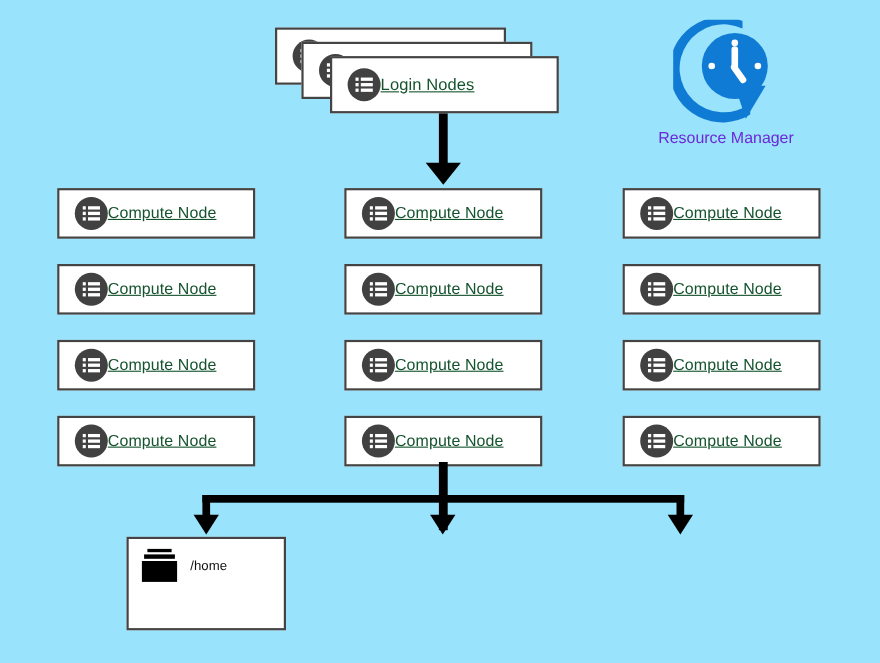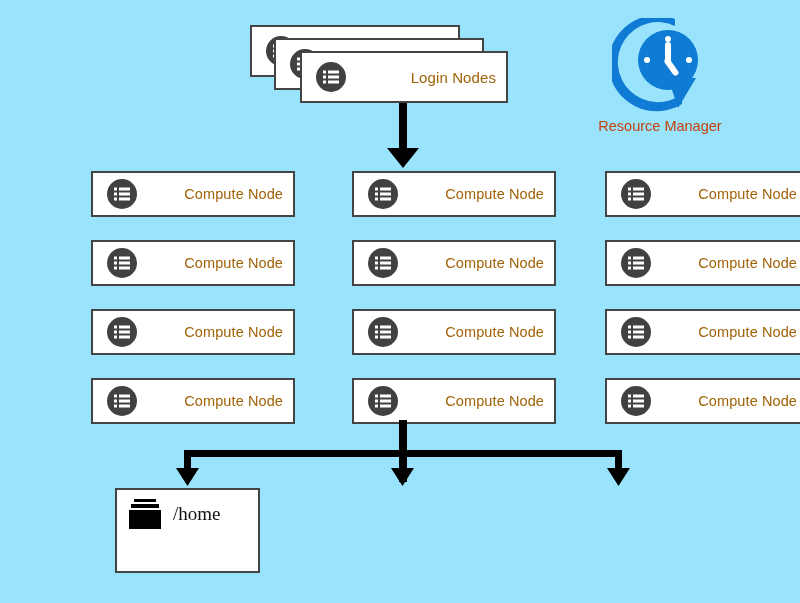--- a/index.html
+++ b/index.html
@@ -35,33 +35,33 @@
     height: 30px;
     border-radius: 50%;
     background: #414141;
     display: flex;
     align-items: center;
     justify-content: center;
   }
   .node-card .list-icon svg { display: block; }
   .node-card .node-label {
     flex: 1 1 auto;
-    text-align: right;
+    text-align: left;
     font-size: 14.5px;
-    color: #a16207;
+    color: #14532d;
     padding-right: 10px;
     letter-spacing: 0.1px;
     white-space: nowrap;
+    text-decoration: underline;
   }
 
   
   .compute-node {
-    width: 204px;
+    width: 180px;
     height: 46px;
-    margin-left: 39px;
   }
 
   
   #login-stack {
     position: absolute;
     left: 250px;
     top: 25px;
     width: 260px;
     height: 78px;
   }
@@ -109,38 +109,38 @@
     background: #000000;
   }
   .folder-icon .body {
     position: absolute;
     left: 0px; top: 11px;
     width: 32px; height: 19px;
     background: #000000;
   }
   .storage-label {
     margin-left: 10px;
-    font-family: Liberation Serif, serif;
-    font-size: 19px;
+    font-family: Liberation Sans, sans-serif;
+    font-size: 12px;
     color: #111111;
     white-space: nowrap;
   }
 
   
   #resource-manager {
     position: absolute;
     left: 585px;
     top: 18px;
     width: 150px;
     text-align: center;
   }
   #resource-manager .rm-icon { height: 98px; }
   #resource-manager .rm-label {
     font-size: 14.5px;
-    color: #c2410c;
+    color: #6d28d9;
     margin-top: 2px;
     white-space: nowrap;
   }
   #arrow-login-to-grid {
     position: absolute;
     left: 380px;
     top: 100px;
     width: 46px;
     height: 70px;
   }

